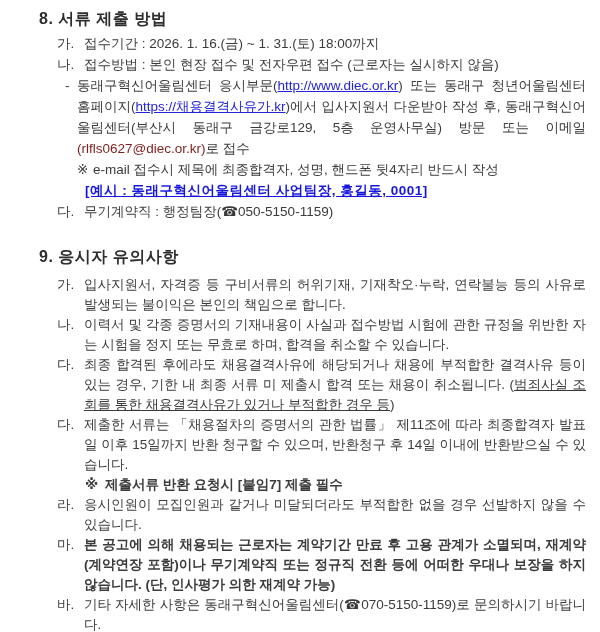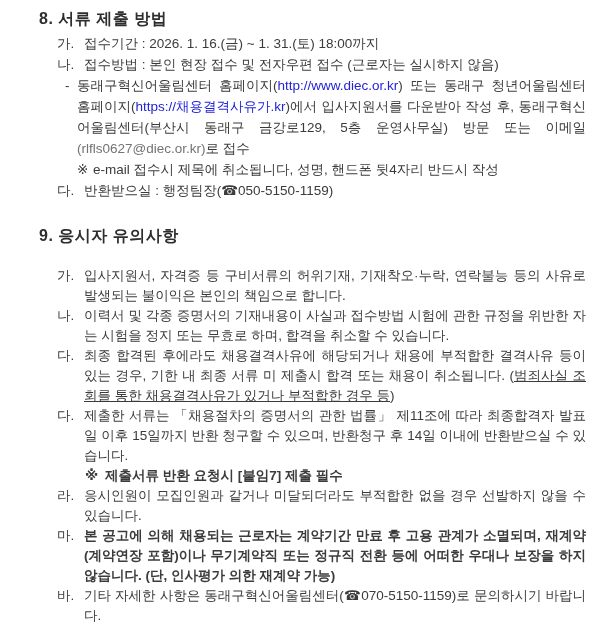--- a/index.html
+++ b/index.html
@@ -25,27 +25,27 @@
 
   .sub-dash { display: flex; margin-left: 26px; }
   .sub-dash .bullet { flex: 0 0 12px; }
   .sub-note-8 { display: flex; margin-left: 38px; }
   .sub-note-8 .bullet { flex: 0 0 16px; }
   .sub-example { margin-left: 46px; }
 
   .sec8 .li, .sec8 .sub-dash, .sec8 .sub-note-8, .sec8 .sub-example { line-height: 21px; }
 
   .sec9 { margin-top: 22px; }
-  .sec9 .sec-heading { margin-bottom: 18px; }
+  .sec9 .sec-heading { margin-bottom: 6px; }
   .sec9 .li { line-height: 20px; }
   .sub-note-9 { display: flex; margin-left: 46px; line-height: 20px; }
   .sub-note-9 .bullet { flex: 0 0 20px; }
 
-  .link { color: #2323d8; white-space: nowrap; cursor: pointer; }
-  .email-link { color: #737373; text-decoration: none; white-space: nowrap; cursor: pointer; }
+  .link { color: #2323d8; text-decoration: underline; white-space: nowrap; cursor: pointer; }
+  .email-link { color: #7f1d1d; text-decoration: none; white-space: nowrap; cursor: pointer; }
   .example-text { color: #1717e0; font-weight: bold; text-decoration: underline; letter-spacing: 0.5px; }
   .ul { text-decoration: underline; }
   .bold { font-weight: bold; }
 </style>
 </head>
 <body>
 
 <div class="page">
 
   <section class="sec8">
@@ -56,32 +56,35 @@
       <div class="li-body">접수기간 : 2026. 1. 16.(금) ~ 1. 31.(토) 18:00까지</div>
     </div>
 
     <div class="li">
       <span class="li-label">나.</span>
       <div class="li-body">접수방법 : 본인 현장 접수 및 전자우편 접수 (근로자는 실시하지 않음)</div>
     </div>
 
     <div class="sub-dash">
       <span class="bullet">-</span>
-      <div class="li-body"><span>동래구혁신어울림센터 홈페이지(</span><a class="link">http://www.diec.or.kr</a><span>) 또는 동래구 청년어울림센터 홈페이지(</span><a class="link">https://채용결격사유가.kr</a><span>)에서 입사지원서를 다운받아 작성 후, 동래구혁신어울림센터(부산시 동래구 금강로129, 5층 운영사무실) 방문 또는 이메일</span><a class="email-link">(rlfls0627@diec.or.kr)</a><span>로 접수</span></div>
+      <div class="li-body"><span>동래구혁신어울림센터 응시부문(</span><a class="link">http://www.diec.or.kr</a><span>) 또는 동래구 청년어울림센터 홈페이지(</span><a class="link">https://채용결격사유가.kr</a><span>)에서 입사지원서 다운받아 작성 후, 동래구혁신어울림센터(부산시 동래구 금강로129, 5층 운영사무실) 방문 또는 이메일</span><a class="email-link">(rlfls0627@diec.or.kr)</a><span>로 접수</span></div>
     </div>
 
     <div class="sub-note-8">
       <span class="bullet">※</span>
-      <div class="li-body">e-mail 접수시 제목에 취소됩니다, 성명, 핸드폰 뒷4자리 반드시 작성</div>
+      <div class="li-body">e-mail 접수시 제목에 최종합격자, 성명, 핸드폰 뒷4자리 반드시 작성</div>
     </div>
 
+    <div class="sub-example">
+      <span class="example-text">[예시 : 동래구혁신어울림센터 사업팀장, 홍길동, 0001]</span>
+    </div>
 
     <div class="li">
       <span class="li-label">다.</span>
-      <div class="li-body"><span>반환받으실 : 행정팀장(</span><span>☎</span><span>050-5150-1159)</span></div>
+      <div class="li-body"><span>무기계약직 : 행정팀장(</span><span>☎</span><span>050-5150-1159)</span></div>
     </div>
   </section>
 
   <section class="sec9">
     <h2 class="sec-heading">9. 응시자 유의사항</h2>
 
     <div class="li">
       <span class="li-label">가.</span>
       <div class="li-body">입사지원서, 자격증 등 구비서류의 허위기재, 기재착오·누락, 연락불능 등의 사유로 발생되는 불이익은 본인의 책임으로 합니다.</div>
     </div>

